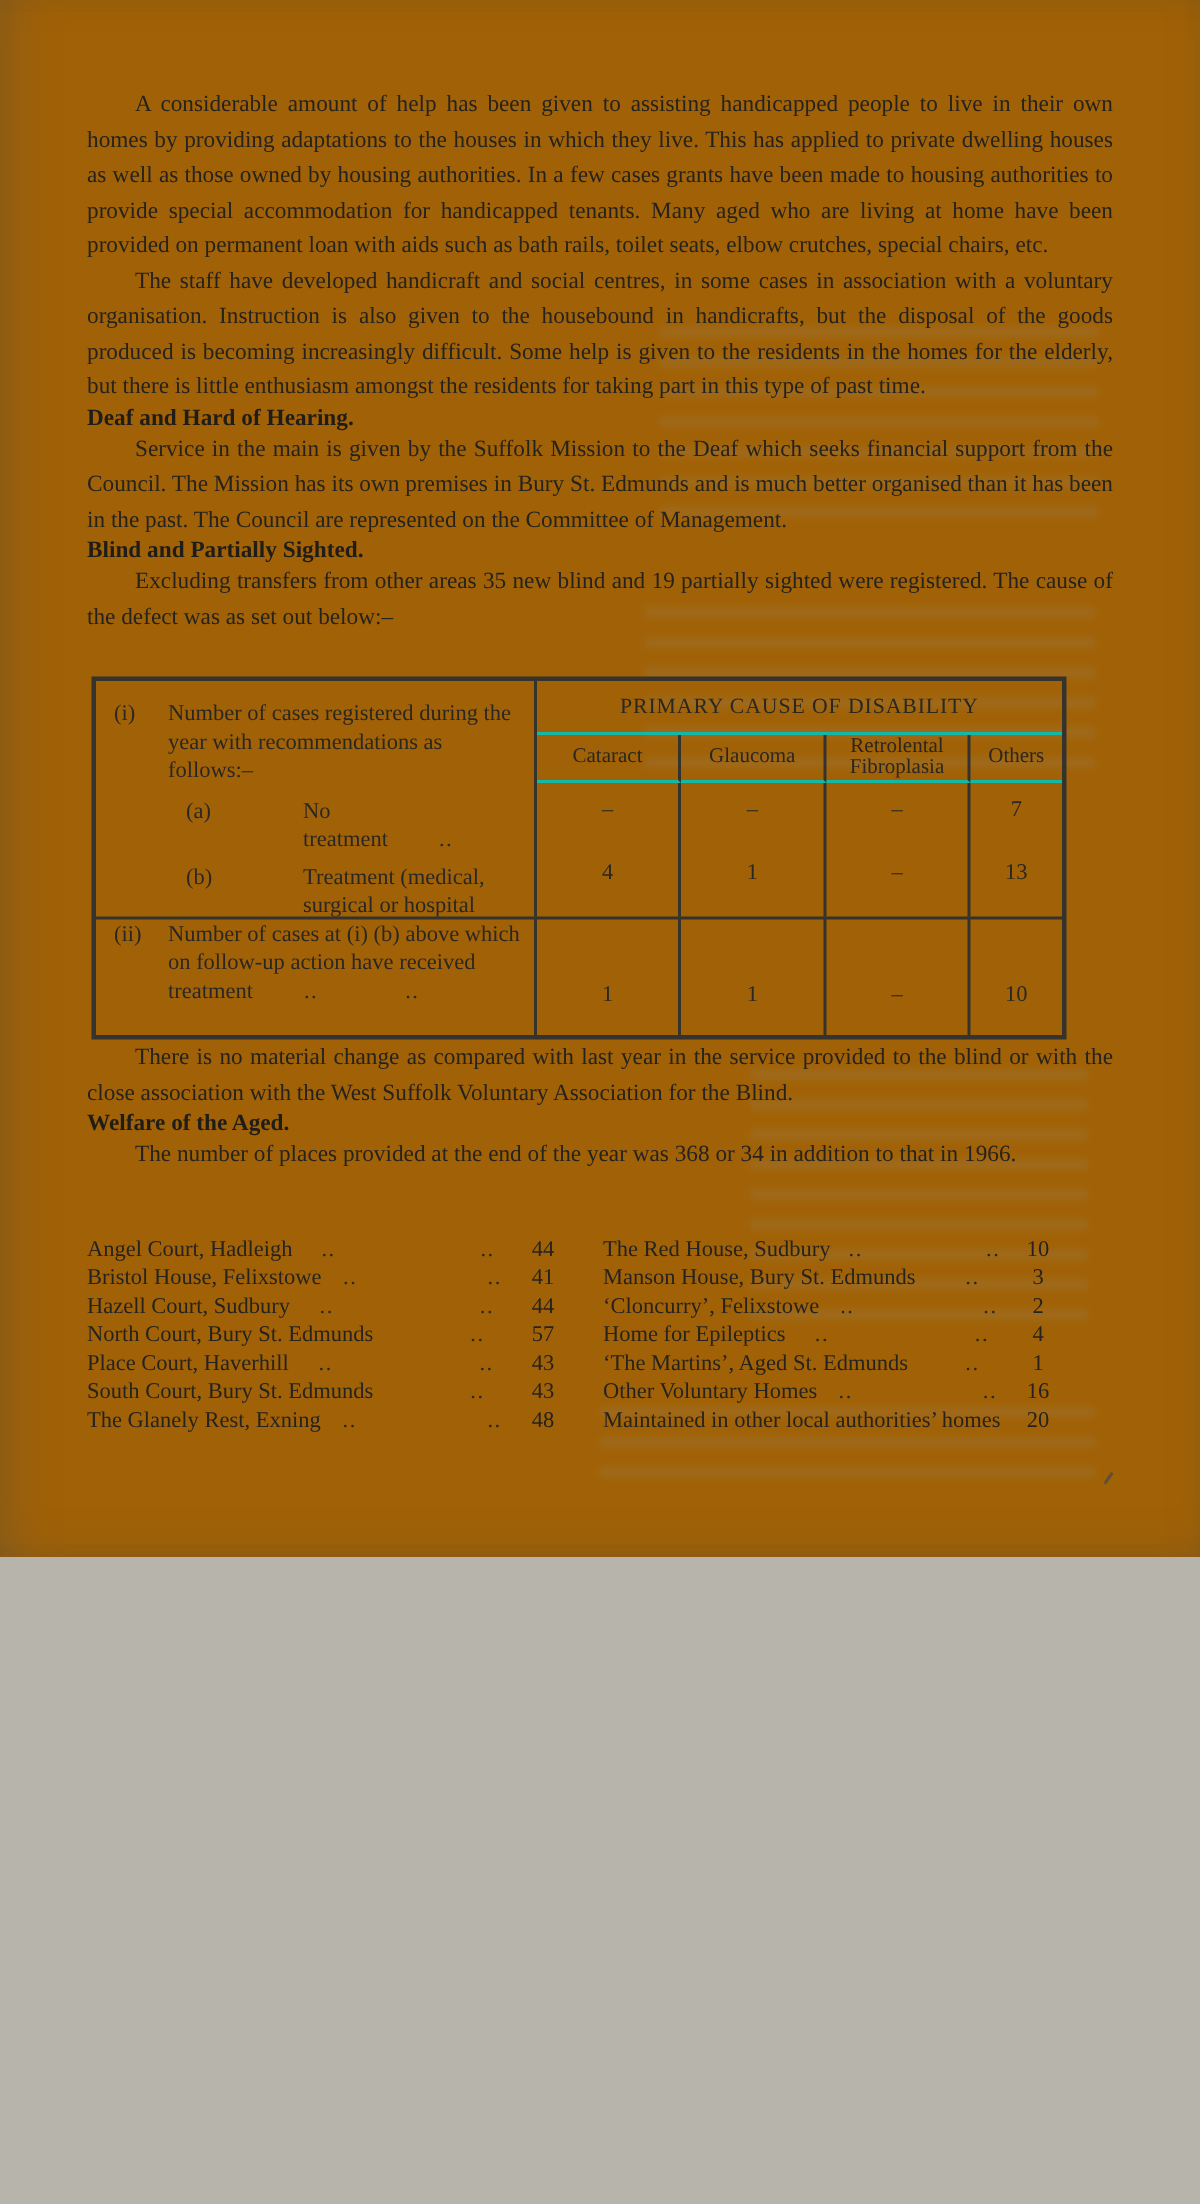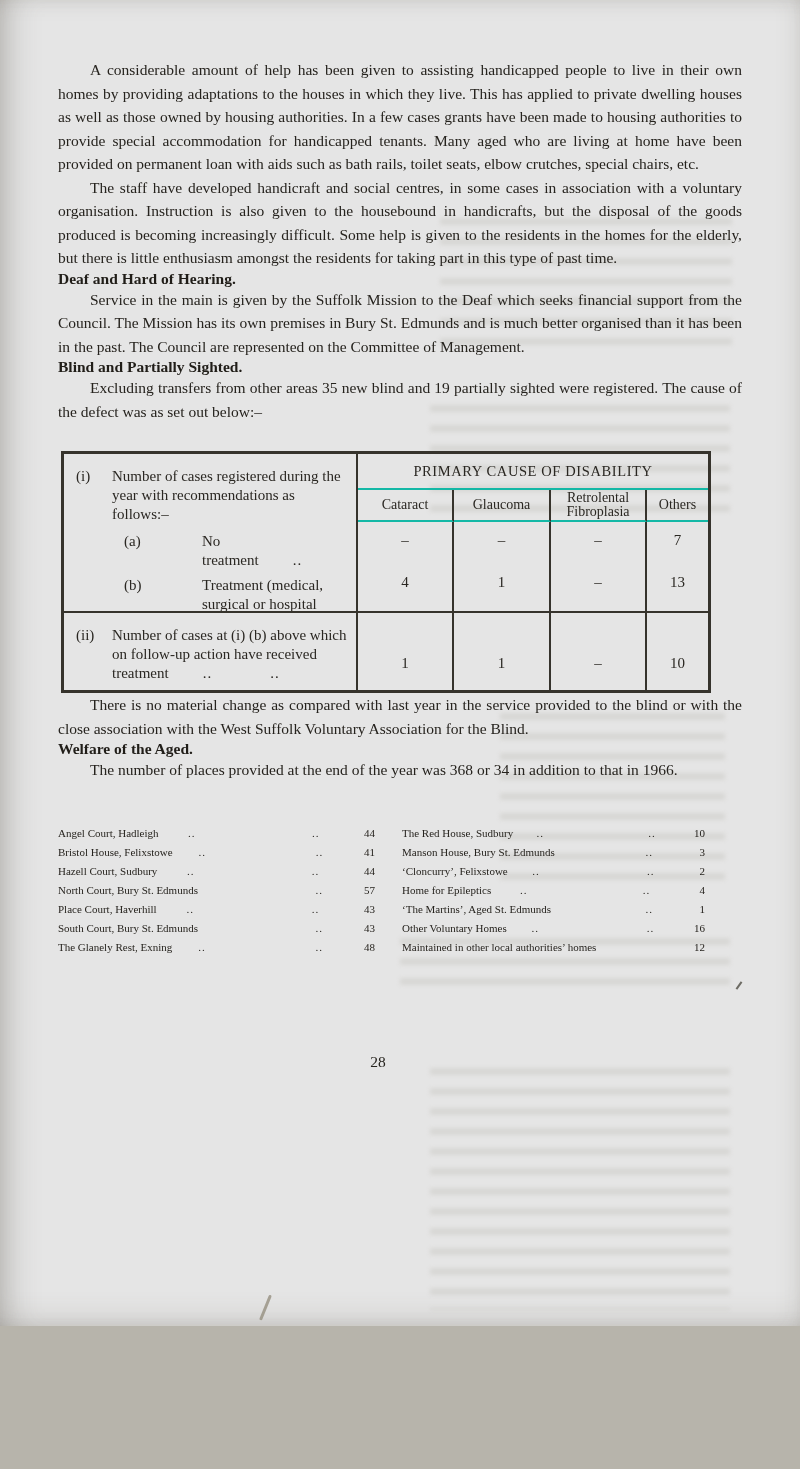--- a/index.html
+++ b/index.html
@@ -2,23 +2,23 @@
 <html><head>
 <meta charset="utf-8">
 <style>
   html,body { margin:0; padding:0; }
   body {
     background:#b7b4ab;
     font-family:"Liberation Serif","DejaVu Serif",serif;
   }
   .page {
     position:relative;
-    width:800px; height:1326px;
+    width:800px; height:1038px;
     margin:0 auto;
-    background:#e5e5e5;
+    background:#a16207;
     color:#26231e;
     overflow:hidden;
     box-shadow:
       inset 28px 0 34px -24px rgba(88,82,70,.38),
       inset -16px 0 28px -20px rgba(88,82,70,.22),
       inset 0 -24px 34px -26px rgba(88,82,70,.30),
       inset 0 18px 26px -22px rgba(88,82,70,.18);
   }
   .content {
     position:relative;
@@ -63,48 +63,48 @@
   }
   .cell-ch {
     grid-row:2;
     display:flex; align-items:center; justify-content:center;
     text-align:center; font-size:14px; line-height:14.5px;
     padding:12px 3px;
   }
   .cell-vi { grid-row:3; display:flex; flex-direction:column; align-items:center; }
   .cell-vi .va { margin-top:9px; }
   .cell-vi .vb { margin-top:23px; }
-  .cell-left-ii { grid-row:4; grid-column:1; padding:13px 8px 0 12px; }
+  .cell-left-ii { grid-row:4; grid-column:1; padding:1px 8px 0 12px; }
   .cell-vii { grid-row:4; text-align:center; padding-top:41px; }
   .hang { display:flex; }
   .hang .idx { flex:none; width:36px; }
   .hang .txt { flex:1; }
   .subrow { display:flex; margin-left:48px; margin-top:8px; }
   .subrow .idx { flex:none; width:38px; }
   .subrow .txt { flex:1;margin-left:40px; }
   .ld { font-style:normal; letter-spacing:1px; color:#2a2722; }
   .ld + .ld { margin-left:58px; }
   .dots-tail { margin-left:34px; white-space:nowrap; }
   .dots-tail2 { margin-left:30px; white-space:nowrap; }
   
   .homes {
     display:flex;
     margin-top:42px;
-    font-size:11px;
+    font-size:15px;
     line-height:19px;
   }
   .hcol { display:flex; flex-direction:column; }
   .hcol.left  { width:317px; margin-right:27px; }
   .hcol.right { width:303px; }
   .hrow { display:flex; align-items:baseline; }
   .hrow .hl { flex:none; white-space:nowrap; }
   .hrow .hd { flex:1; display:flex; justify-content:space-around; }
   .hrow .hd.one { justify-content:flex-end; padding-right:26px; }
   .hrow .hd.none { visibility:hidden; }
-  .hrow .hv { flex:none; width:26px; text-align:right; }
+  .hrow .hv { flex:none; width:26px; text-align:center; }
   
   .pageno {
     margin-top:96px;
     text-align:center;
     font-size:15.5px;
     transform:translateX(-22px);
   }
   
   .ghost {
     position:absolute; z-index:1;
@@ -325,21 +325,21 @@
           <span class="hl">Other Voluntary Homes</span>
           <span class="hd">
               <i class="ld">..</i>
               <i class="ld">..</i>
             </span>
           <span class="hv">16</span>
         </div>
         <div class="hrow">
           <span class="hl">Maintained in other local authorities’ homes</span>
           <span class="hd none"></span>
-          <span class="hv">12</span>
+          <span class="hv">20</span>
         </div>
       </div>
 
     </div>
 
     <div class="pageno">28</div>
 
   </div>
 </div>
 

